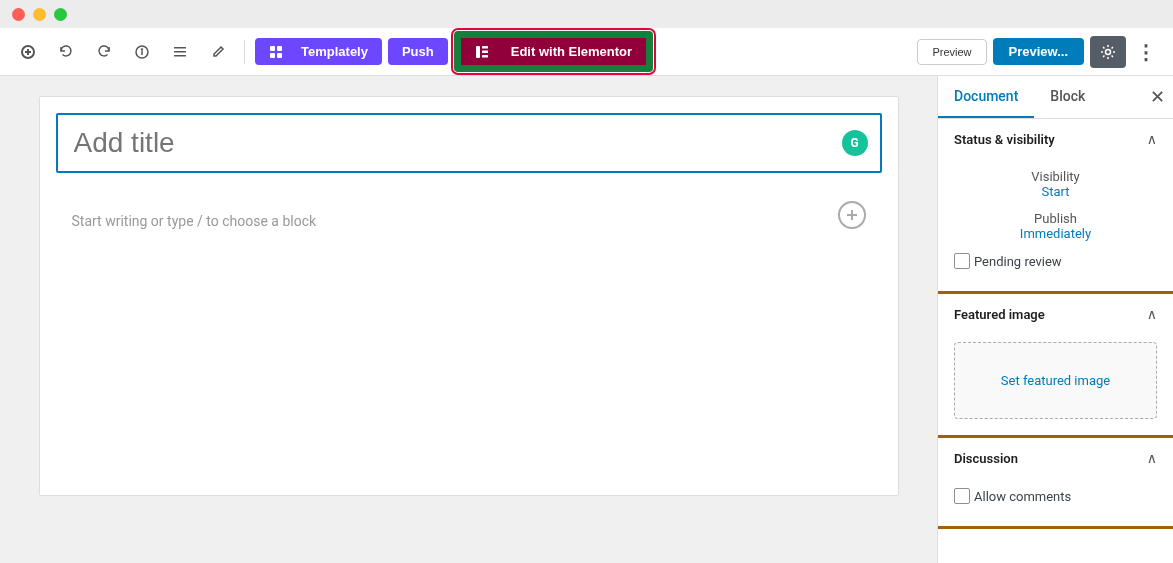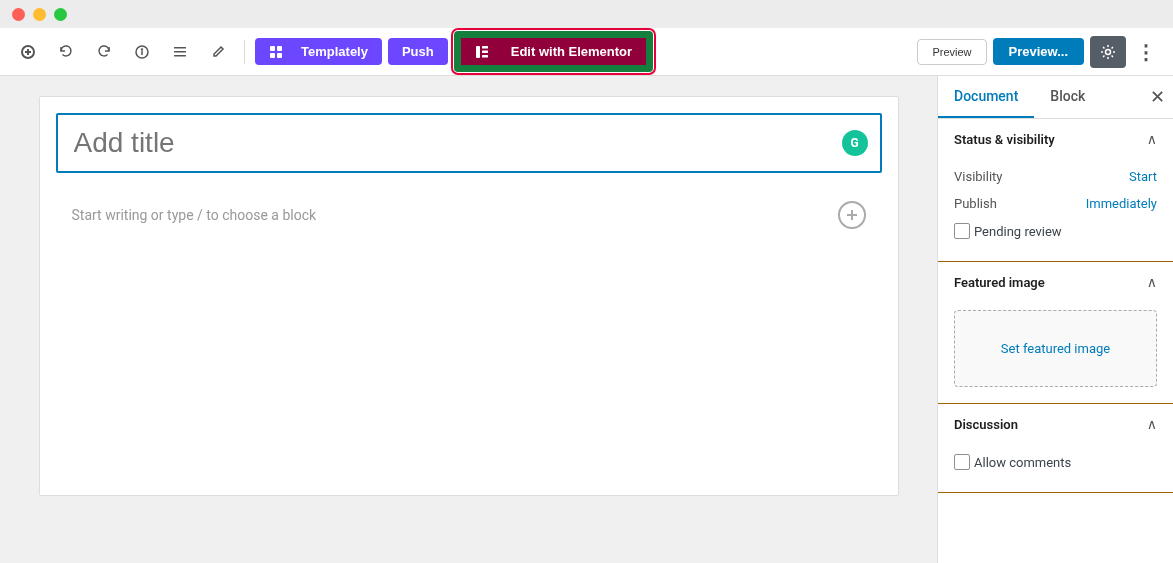--- a/index.html
+++ b/index.html
@@ -178,21 +178,21 @@
       background: #15c39a;
       border-radius: 50%;
       display: flex; align-items: center; justify-content: center;
       color: white;
       font-size: 12px;
       font-weight: bold;
     }
     .block-hint-row {
       padding: 12px 32px;
       display: flex;
-      align-items: center;
+      align-items: flex-end;
       color: #999;
       font-size: 14px;
     }
     .add-block-btn {
       margin-left: auto;
       width: 28px; height: 28px;
       border: 2px solid #aaa;
       border-radius: 50%;
       background: none;
       cursor: pointer;
@@ -234,21 +234,21 @@
       margin-right: 8px;
       background: none;
       border: none;
       cursor: pointer;
       font-size: 18px;
       color: #555;
     }
 
     
     .sidebar-section {
-      border-bottom: 1px solid #a16207;
+      border-bottom: 3px solid #a16207;
     }
     .sidebar-section-header {
       display: flex;
       align-items: center;
       padding: 12px 16px;
       cursor: pointer;
     }
     .sidebar-section-title {
       font-size: 13px;
       font-weight: 600;
@@ -260,20 +260,21 @@
       color: #555;
     }
     .sidebar-section-body {
       padding: 4px 16px 16px;
     }
     .sidebar-row {
       display: flex;
       align-items: center;
       padding: 6px 0;
       font-size: 13px;
+      flex-direction: column;
     }
     .sidebar-row-label {
       color: #555;
       flex: 1;
     }
     .sidebar-row-value {
       color: #007cba;
       font-size: 13px;
       cursor: pointer;
     }

